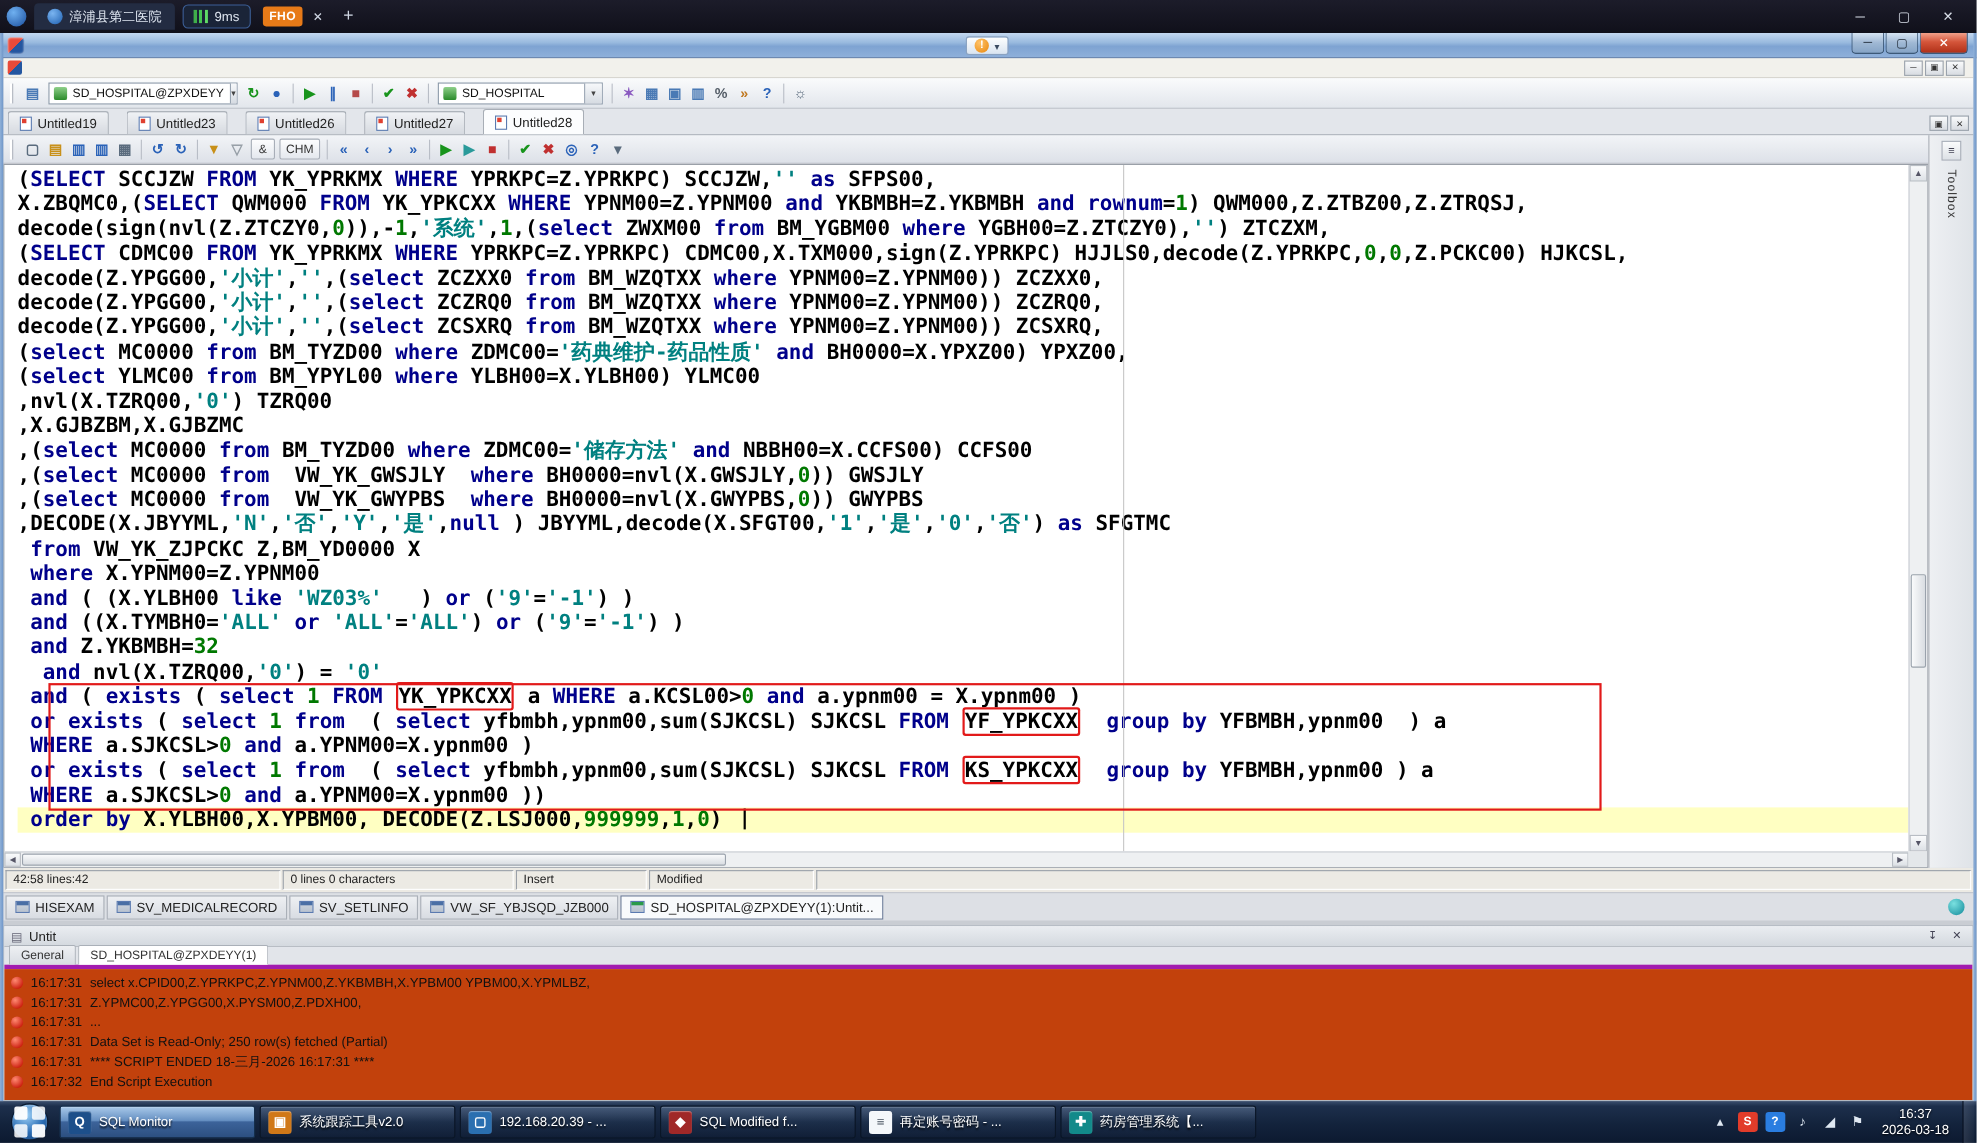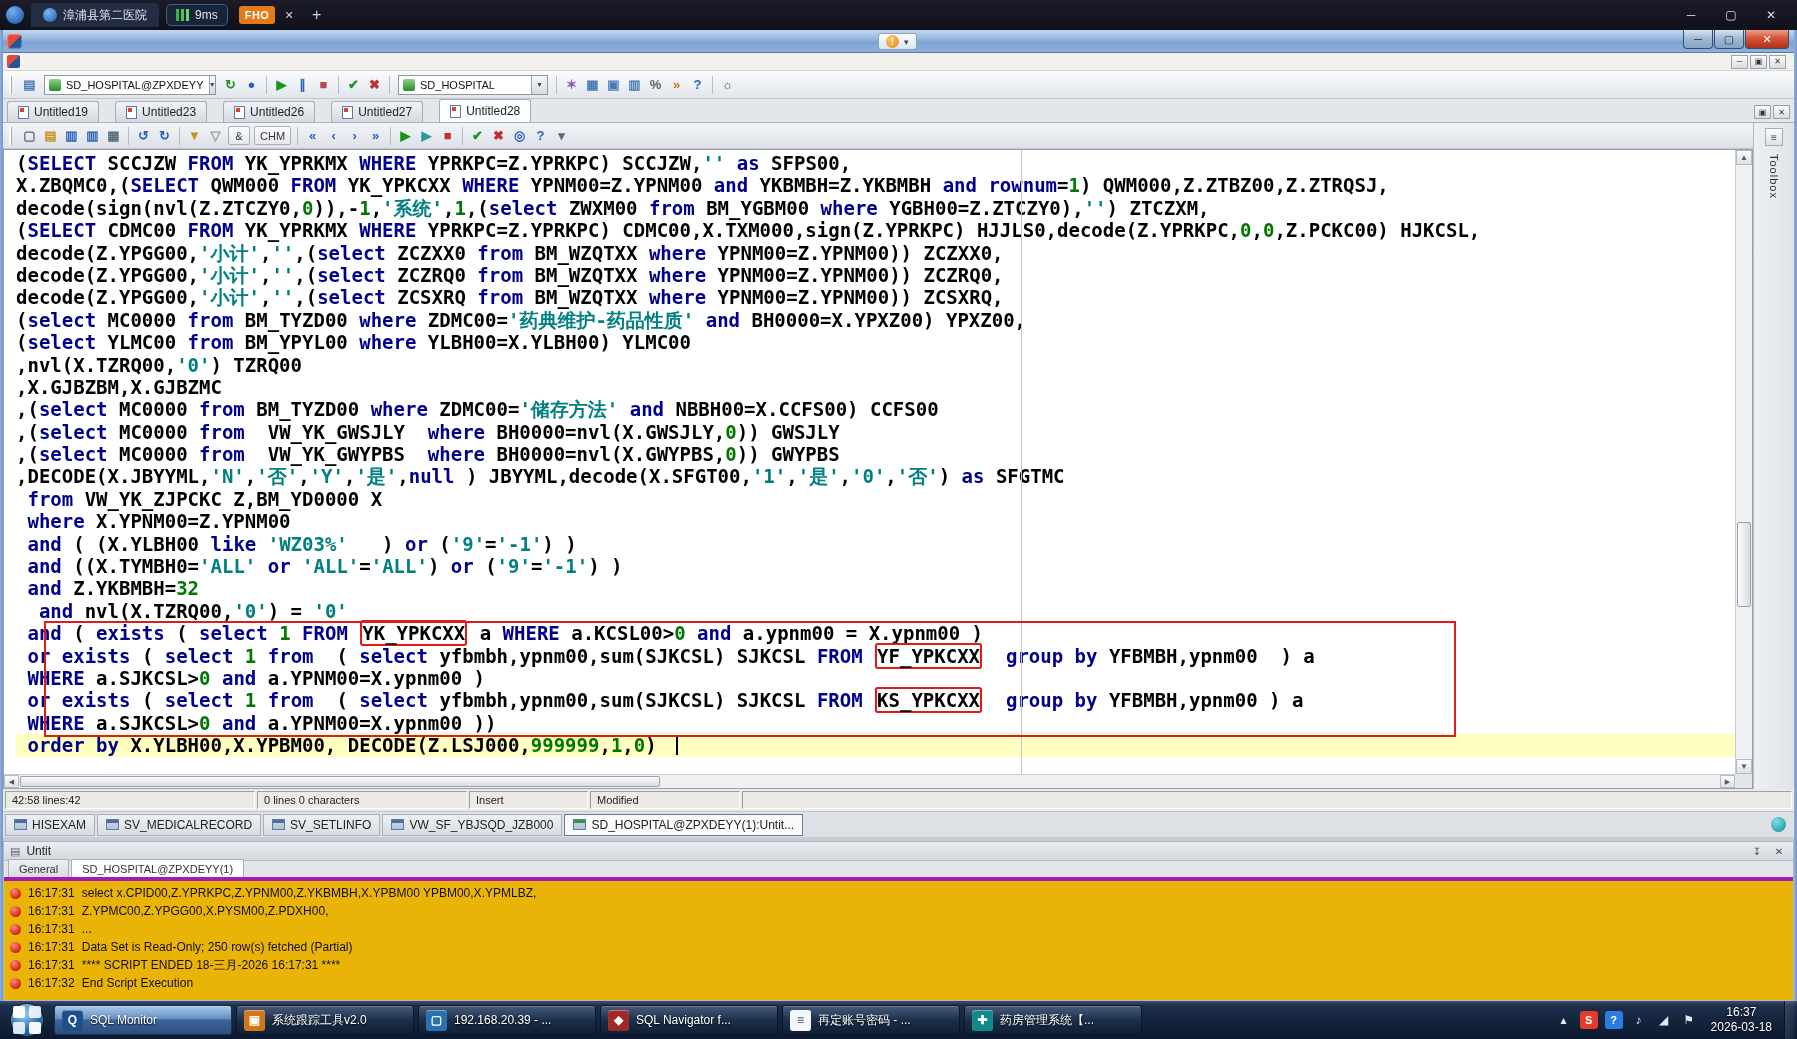--- a/index.html
+++ b/index.html
@@ -108,21 +108,21 @@
 
 
 .output{position:absolute;top:841px;left:3px;width:1791px;height:160px;background:#eef0f3;border:1px solid #b2b8c0;}
 .ohead{height:19px;background:linear-gradient(#eaedf1,#d4d9df);display:flex;align-items:center;padding:0 6px;gap:6px;border-bottom:1px solid #b8bdc4;font-size:12px;color:#222;}
 .hic{color:#667;font-size:11px;}
 .ospacer{flex:1;}
 .opin,.oclose{width:16px;height:14px;display:flex;align-items:center;justify-content:center;font-size:10px;color:#445;}
 .otabs{height:20px;display:flex;align-items:flex-end;background:#e2e5ea;padding:0 4px;border-bottom:4px solid #a21caf;}
 .otab{height:18px;display:flex;align-items:center;padding:0 10px;font-size:11px;color:#333;background:linear-gradient(#eef0f3,#d8dce2);border:1px solid #aab0b8;border-bottom:none;border-radius:2px 2px 0 0;margin-right:2px;white-space:nowrap;}
 .otab.active{background:#fff;}
-.obody{position:absolute;top:39px;bottom:0;left:0;right:0;background:#eab308;padding:3px 6px;overflow:hidden;}
+.obody{position:absolute;top:39px;bottom:0;left:0;right:0;background:#c2410c;padding:3px 6px;overflow:hidden;}
 .oline{display:flex;align-items:center;gap:7px;height:18px;font-size:12px;color:#111;}
 .oicon{width:11px;height:11px;border-radius:50%;background:radial-gradient(circle at 35% 30%,#ff8a72,#cc2010 75%);flex:none;}
 .otime,.otext{white-space:nowrap;}
 
 
 .taskbar{position:absolute;top:1001px;left:0;width:1797px;height:38px;background:linear-gradient(180deg,#3b4f6e 0%,#1d2f4c 12%,#13233c 55%,#0c1930 100%);display:flex;align-items:center;padding:0 2px;}
 .orb{width:34px;height:34px;border-radius:50%;margin:0 8px;background:radial-gradient(circle at 40% 30%,#9fd2f8,#2a6db5 55%,#0f3a6e);border:1px solid #0a1a30;display:flex;align-items:center;justify-content:center;box-shadow:inset 0 1px 2px rgba(255,255,255,.5);flex:none;}
 .tkbtn{width:178px;height:30px;margin:0 2px;display:flex;align-items:center;gap:7px;padding:0 7px;border-radius:3px;border:1px solid #0a1626;background:linear-gradient(180deg,rgba(150,175,210,.35),rgba(60,85,120,.22) 50%,rgba(20,35,60,.4));box-shadow:inset 0 1px 0 rgba(255,255,255,.22);flex:none;}
 .tkbtn.active{background:linear-gradient(180deg,#a9c9ea,#6690c2 45%,#3c639a 50%,#2c4f80);border-color:#16304e;}
 .tkicon{width:21px;height:21px;border-radius:3px;display:flex;align-items:center;justify-content:center;color:#fff;font-size:12px;font-weight:bold;flex:none;box-shadow:inset 0 1px 1px rgba(255,255,255,.4);}
@@ -414,21 +414,21 @@
       <div class="tkbtn">
         <span class="tkicon" style="background: rgb(208, 120, 24);">▣</span>
         <span class="tklabel">系统跟踪工具v2.0</span>
       </div>
       <div class="tkbtn">
         <span class="tkicon" style="background: rgb(42, 111, 176);">▢</span>
         <span class="tklabel">192.168.20.39 - ...</span>
       </div>
       <div class="tkbtn">
         <span class="tkicon" style="background: rgb(160, 40, 40);">◆</span>
-        <span class="tklabel">SQL Navigator f...</span>
+        <span class="tklabel">SQL Modified f...</span>
       </div>
       <div class="tkbtn">
         <span class="tkicon" style="background: rgb(244, 247, 250); color: rgb(68, 80, 92);">≡</span>
         <span class="tklabel">再定账号密码 - ...</span>
       </div>
       <div class="tkbtn">
         <span class="tkicon" style="background: rgb(18, 138, 138);">✚</span>
         <span class="tklabel">药房管理系统【...</span>
       </div>
     </span>

